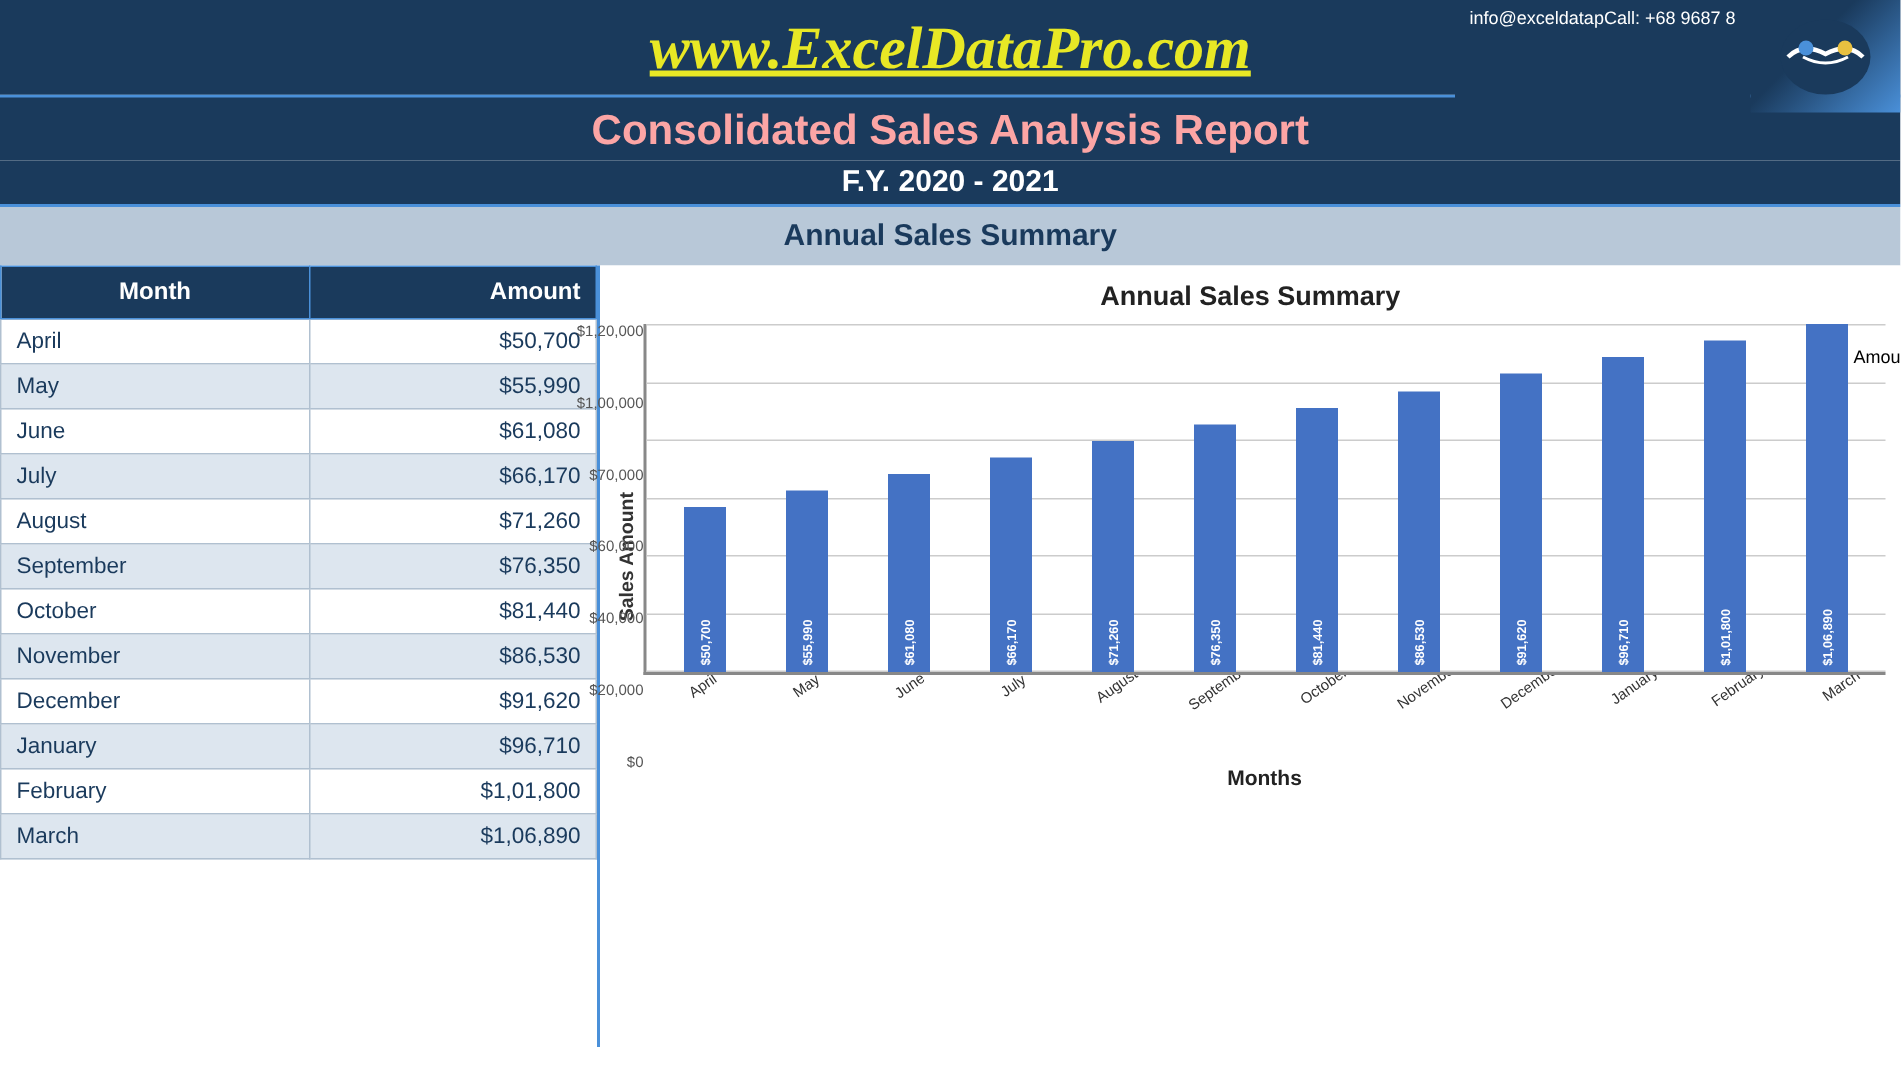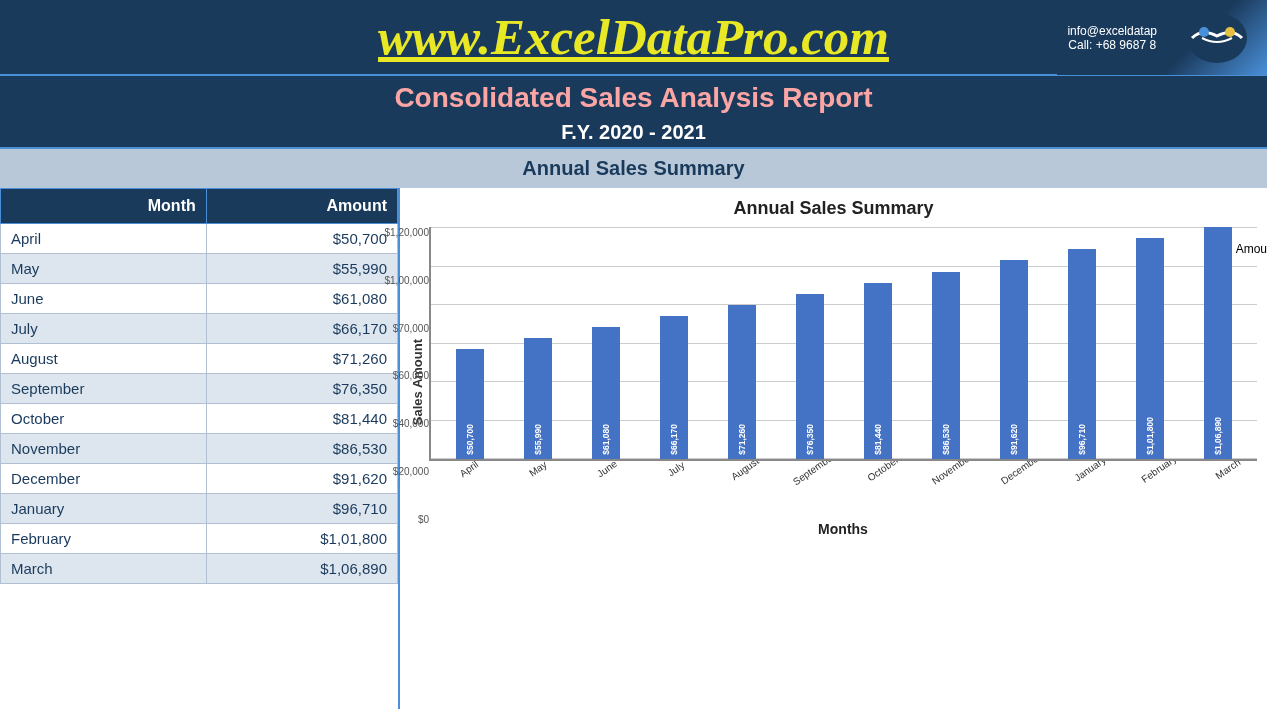--- a/index.html
+++ b/index.html
@@ -33,21 +33,21 @@
       width: 70px;
       height: 60px;
     }
     .contact-box {
       position: absolute;
       right: 100px;
       top: 0;
       height: 75px;
       background: #1a3a5c;
       display: flex;
-      flex-direction: column;
+      flex-direction: row;
       justify-content: center;
       padding: 5px 10px;
     }
     .contact-box span {
       color: #fff;
       font-size: 12px;
     }
 
     .header-title {
       background: #1a3a5c;
@@ -97,21 +97,21 @@
       width: 100%;
       border-collapse: collapse;
     }
     .table-header th {
       background: #1a3a5c;
       color: #fff;
       font-weight: bold;
       font-size: 16px;
       padding: 8px 10px;
       border: 1px solid #4a90d9;
-      text-align: right;
+      text-align: center;
     }
     .table-header th:last-child {
       text-align: right;
       margin-left: 21px;
     }
     .table-row td {
       background: #fff;
       color: #1a3a5c;
       font-size: 15px;
       padding: 6px 10px;
@@ -220,21 +220,21 @@
     .legend-color {
       width: 14px;
       height: 14px;
       background: #4472c4;
     }
   </style>
 </head>
 <body>
 
 <div class="header-url">
-  <span style="font-size:51px;font-style:italic;font-weight:bold;color:#e8e825;font-family:'Times New Roman',serif;text-decoration:underline;">www.ExcelDataPro.com</span>
+  <span style="font-size:40px;font-style:italic;font-weight:bold;color:#e8e825;font-family:'Times New Roman',serif;text-decoration:underline;">www.ExcelDataPro.com</span>
   <div class="contact-box">
     <span>info@exceldatap</span>
     <span>Call: +68 9687 8</span>
   </div>
   <div class="logo-box">
     <svg viewBox="0 0 70 60">
       <ellipse cx="35" cy="30" rx="30" ry="25" fill="#1a3a5c"></ellipse>
 
       <path d="M10 30 Q20 20 35 28 Q50 20 60 30" stroke="#fff" stroke-width="3" fill="none"></path>
       <circle cx="22" cy="24" r="5" fill="#4a90d9"></circle>

